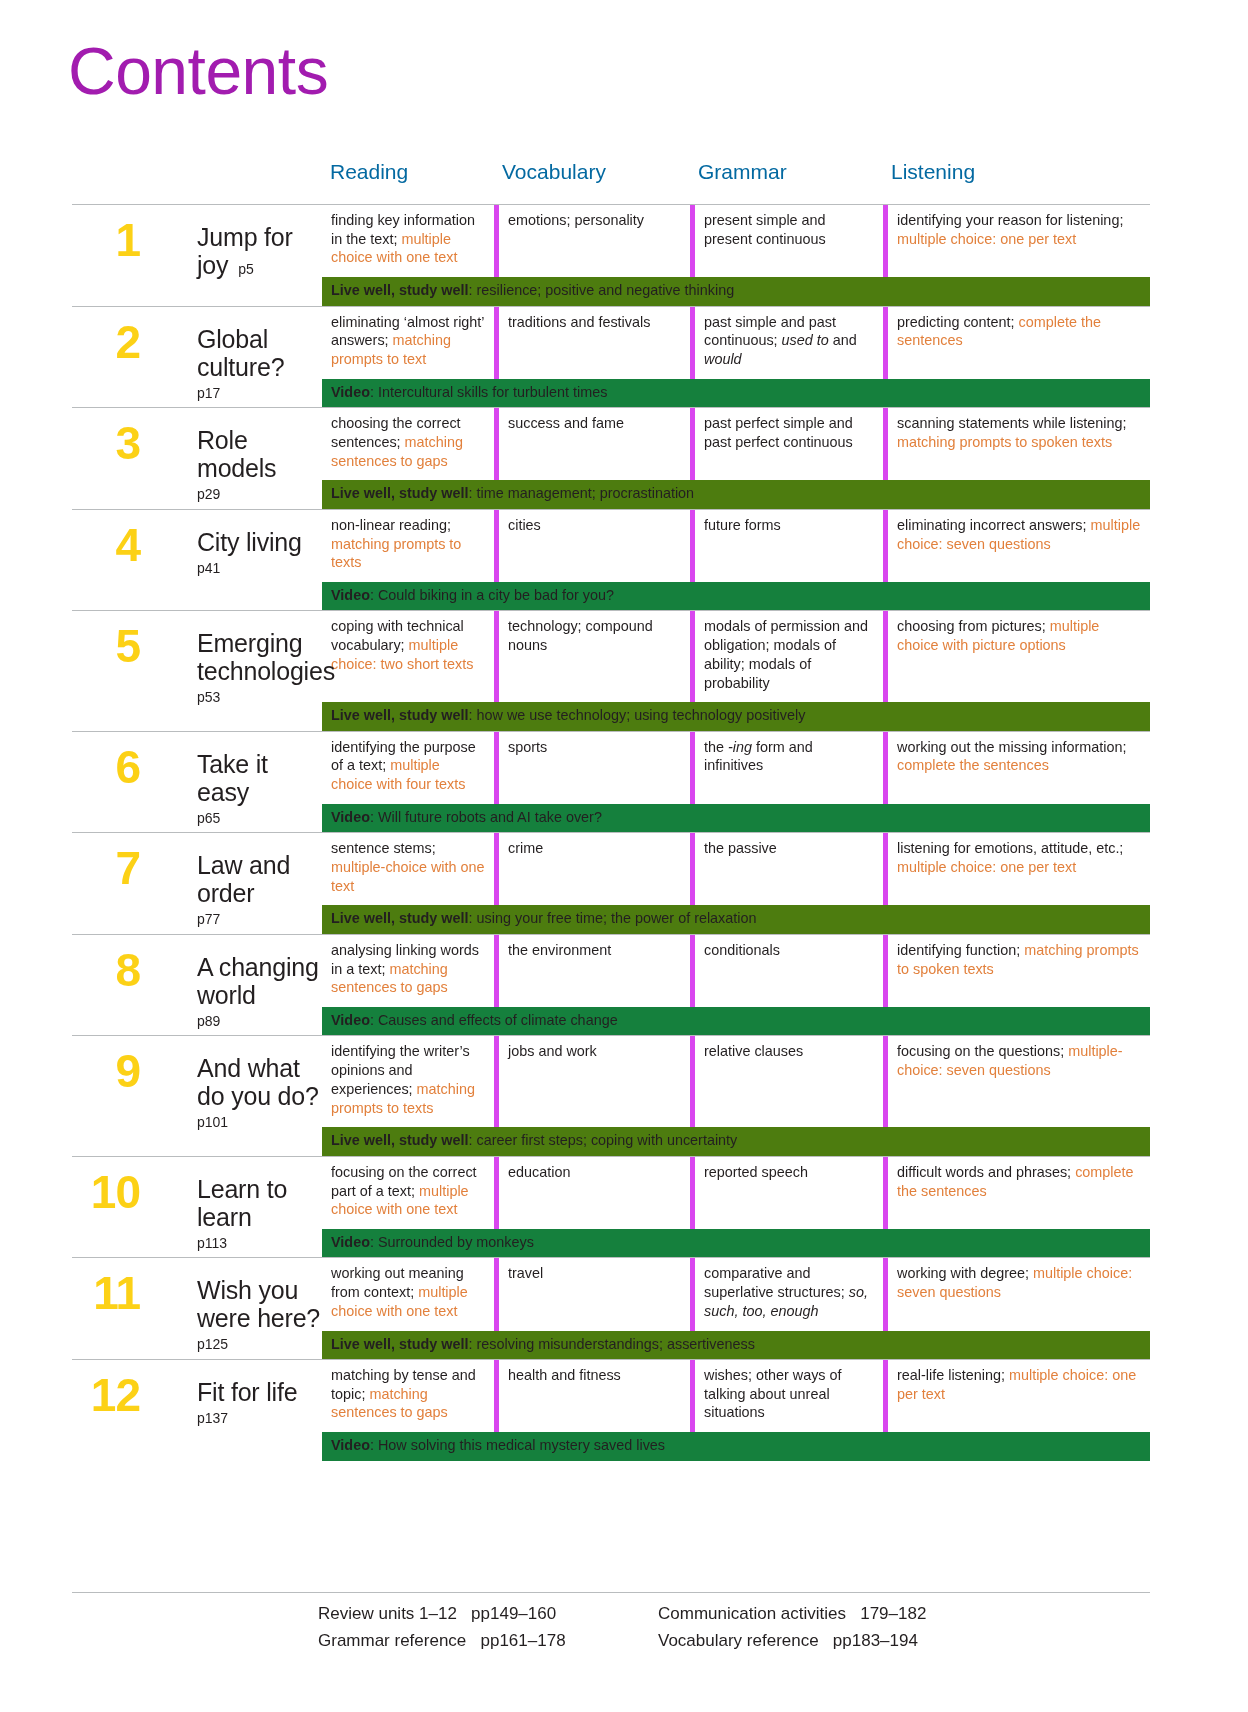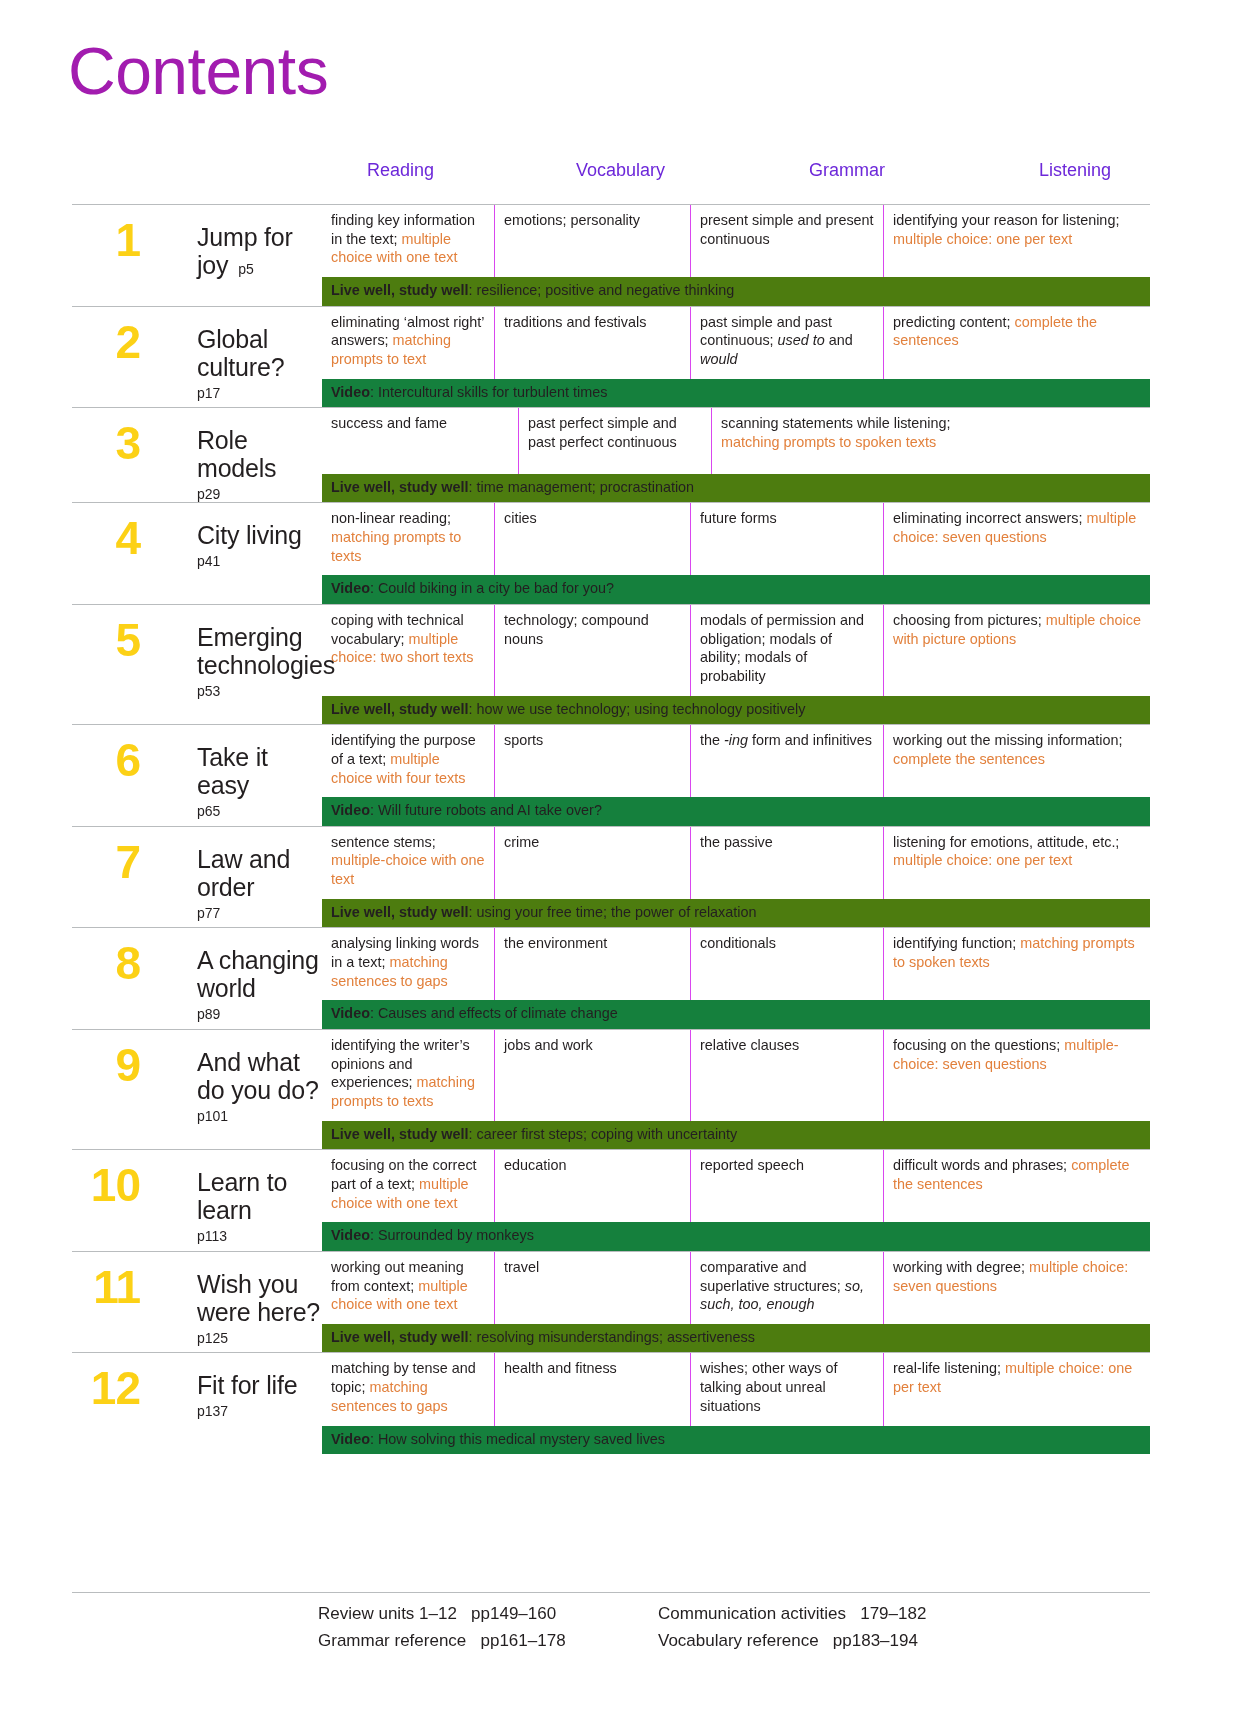--- a/index.html
+++ b/index.html
@@ -20,22 +20,22 @@
   }
 
   
   .toc{
     position:absolute;left:72px;top:160px;
     width:1078px;
   }
   .headrow{display:flex;height:44px;align-items:flex-start;}
   .head-spacer{width:250px;flex:none;}
   .head-cell{
-    color:#6d28d9;font-size:18px;font-weight:400;
-    padding-left:8px;box-sizing:border-box;margin-left:37px;
+    color:#0369a1;font-size:21px;font-weight:400;
+    padding-left:8px;box-sizing:border-box;
   }
   .c1{width:172px;flex:none;}
   .c2{width:196px;flex:none;}
   .c3{width:193px;flex:none;}
   .c4{width:267px;flex:none;}
 
   .unit{
     display:flex;
     border-top:1px solid #b9bcbe;
     box-sizing:border-box;
@@ -62,21 +62,21 @@
   .unit-page{
     font-size:14px;color:#231f20;font-weight:400;margin-top:4px;display:block;
   }
   .unit-page.inline{display:inline;margin-left:10px;font-size:14px;}
 
   .unit-right{flex:1;display:flex;flex-direction:column;}
   .cells{display:flex;flex:1;}
   .cell{
     padding:6px 9px 10px 9px;
     font-size:14.4px;line-height:1.30;
-    border-left:1px solid #d946ef;
+    border-left:5px solid #d946ef;
     box-sizing:border-box;
     color:#231f20;
   }
   .cell:first-child{border-left:none;}
   .hl{color:#e2803c;}
   .it{font-style:italic;}
 
   .banner{
     font-size:14.4px;line-height:1.35;
     padding:4px 9px 5px 9px;
@@ -154,20 +154,21 @@
         <div class="unit">
           <div class="unit-left">
             <div class="unit-num">3</div>
             <div class="unit-titlewrap">
               <div class="unit-title">Role models</div>
               <span class="unit-page">p29</span>
             </div>
           </div>
           <div class="unit-right">
             <div class="cells">
+              <div class="cell c1"><span>choosing the correct sentences; </span><span class="hl">matching sentences to gaps</span></div>
               <div class="cell c2"><span>success and fame</span></div>
               <div class="cell c3"><span>past perfect simple and past perfect continuous</span></div>
               <div class="cell c4"><span>scanning statements while listening; </span><span class="hl">matching prompts to spoken texts</span></div>
             </div>
             <div class="banner lw"><b>Live well, study well</b><span>: time management; procrastination</span></div>
           </div>
         </div>
         <div class="unit">
           <div class="unit-left">
             <div class="unit-num">4</div>

